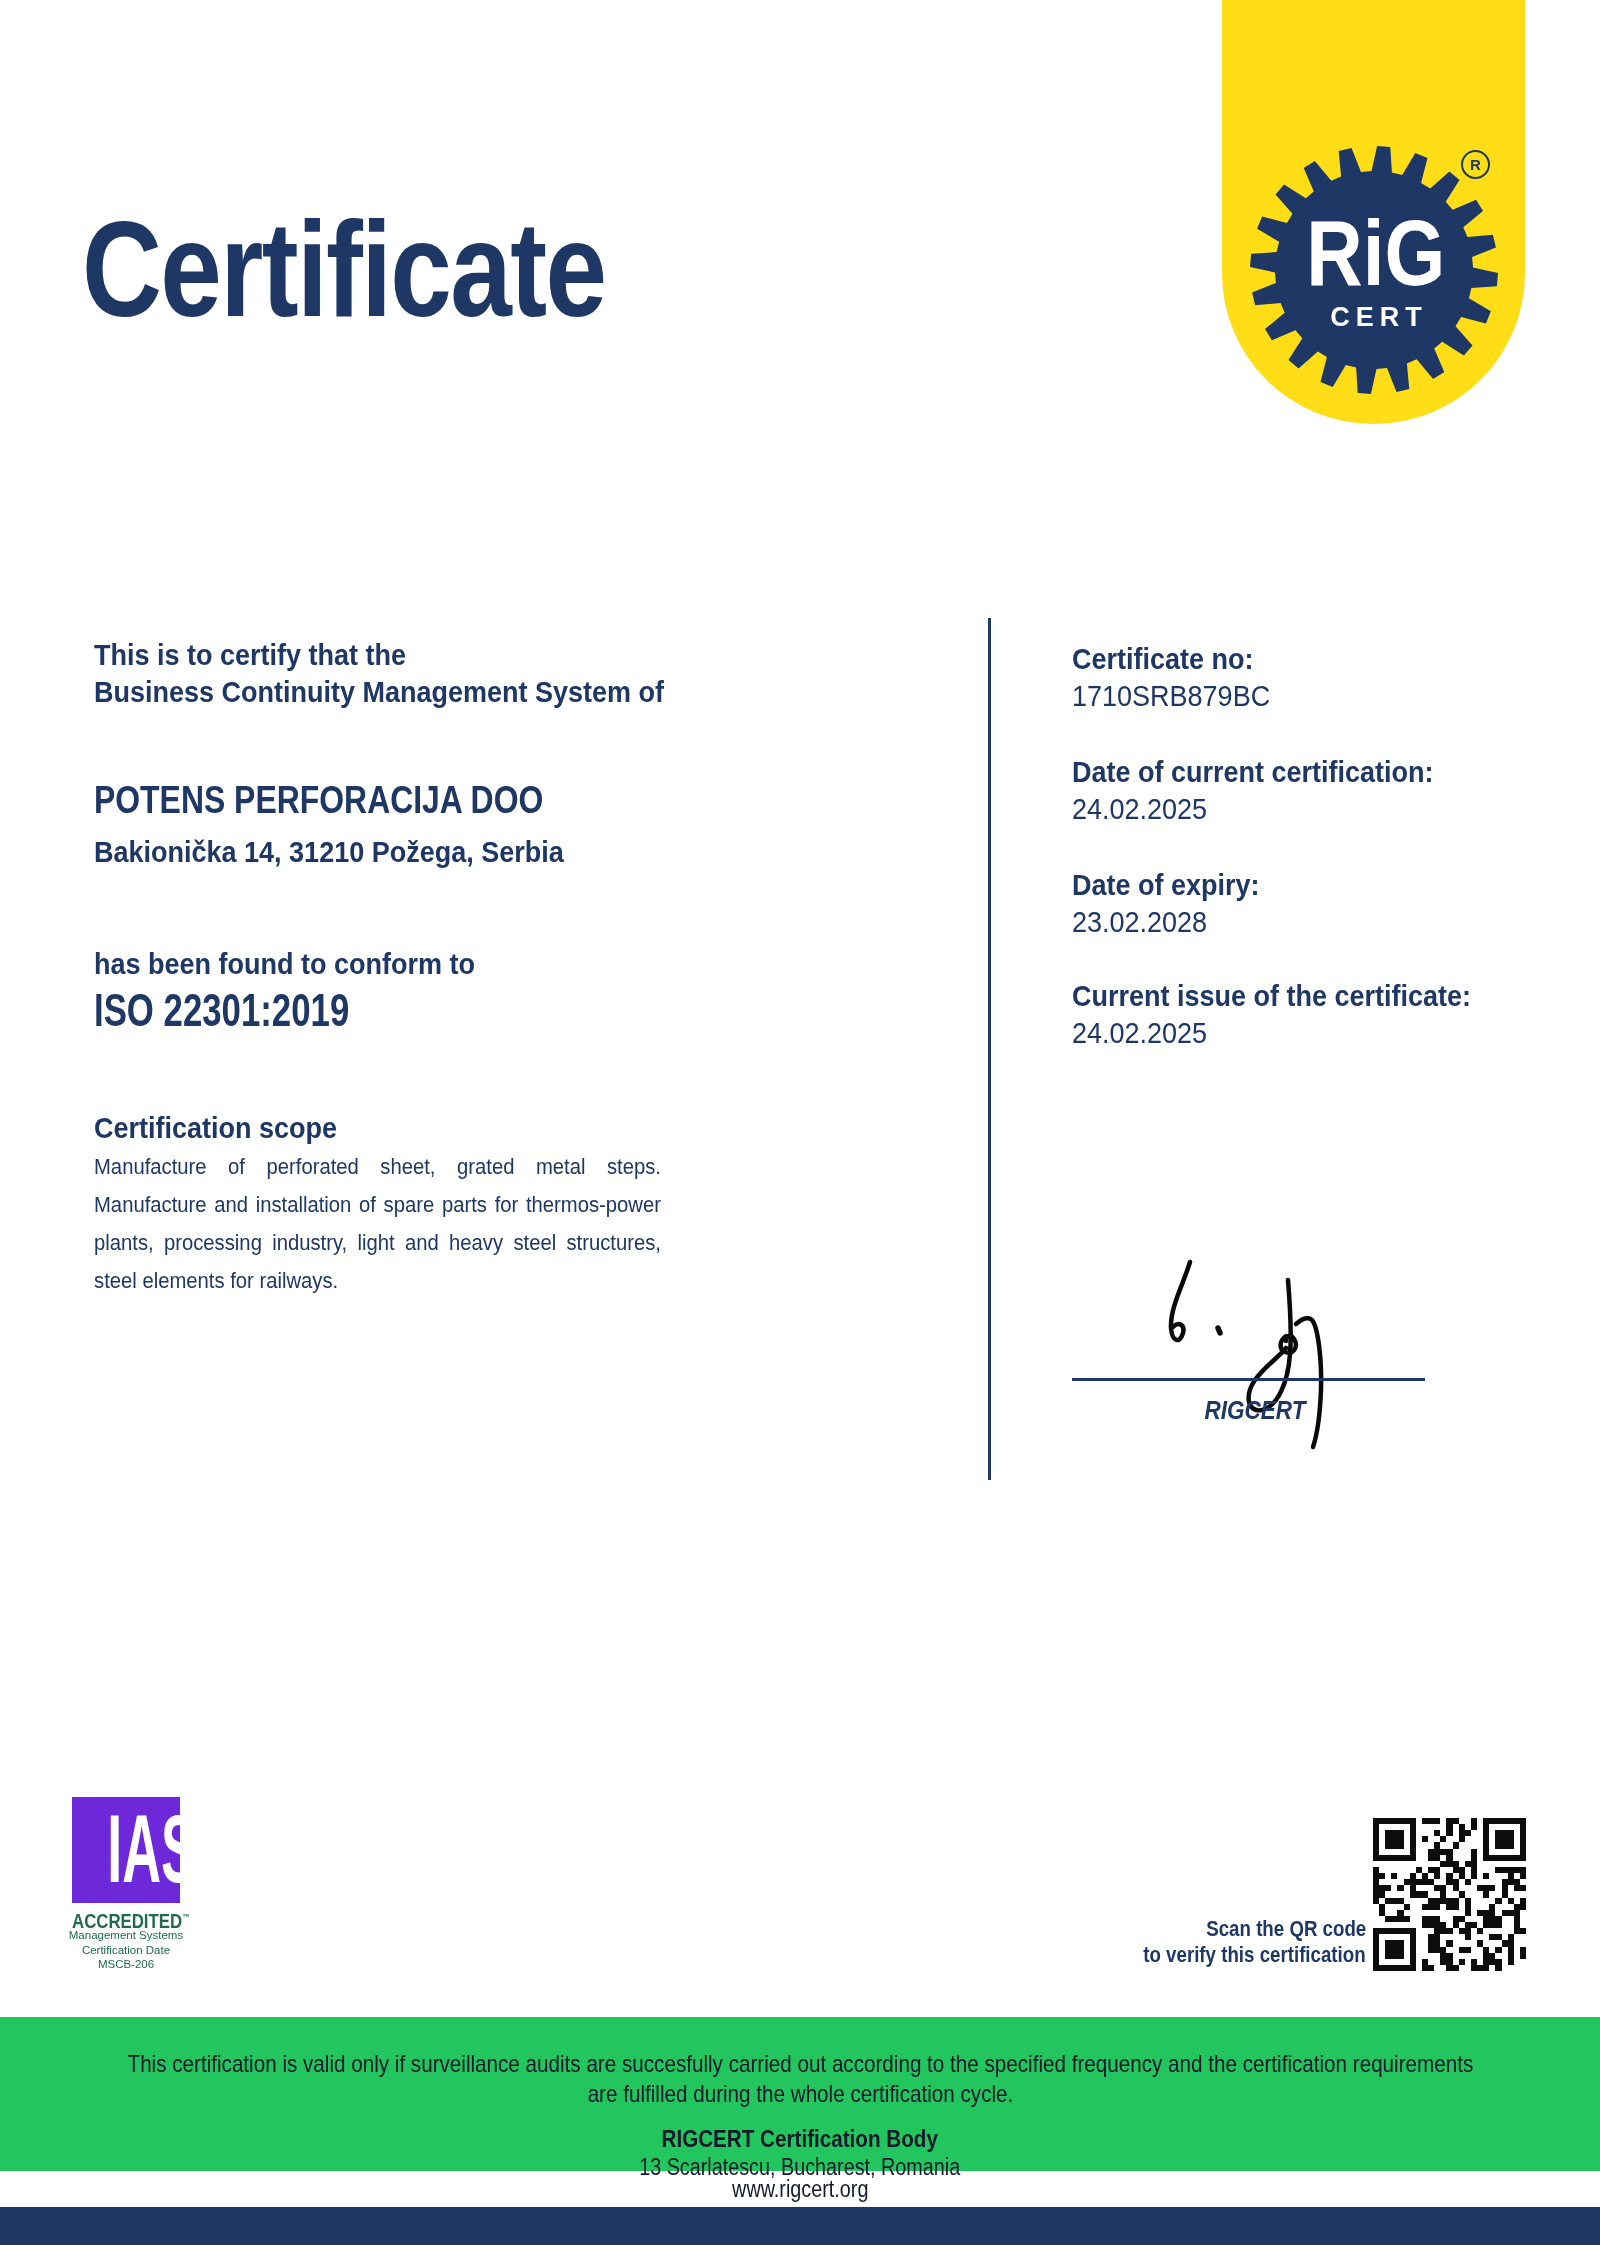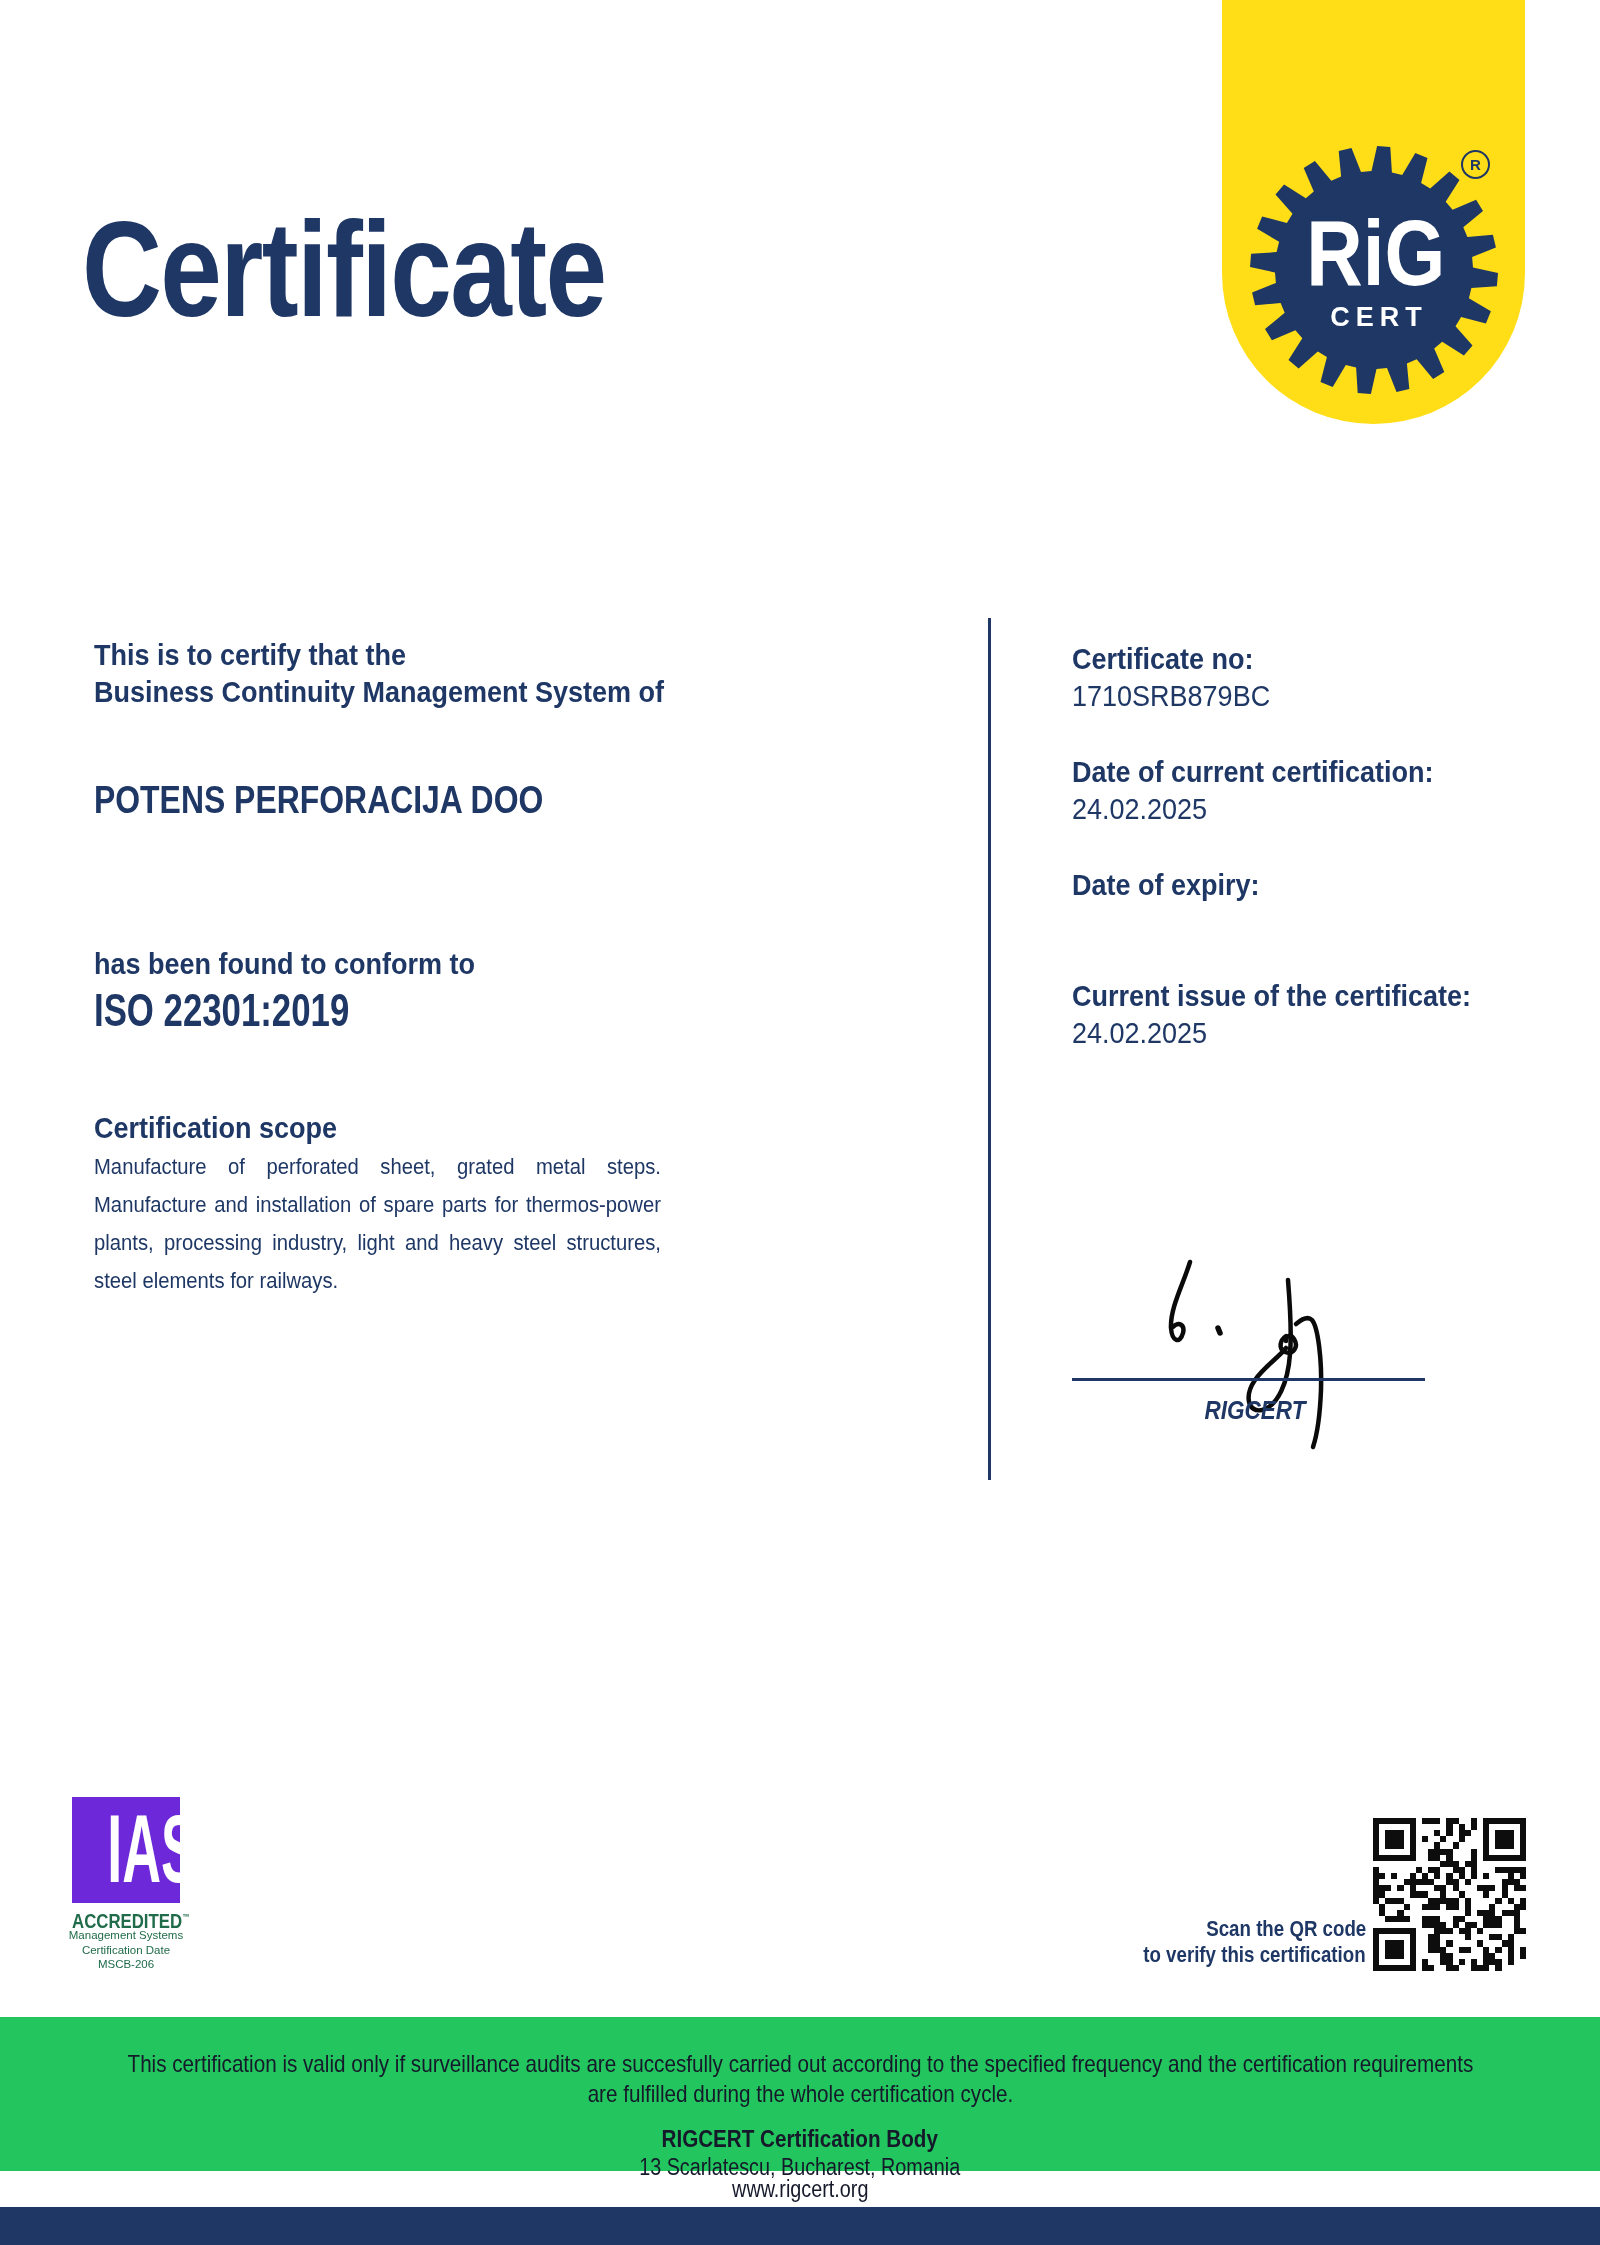--- a/index.html
+++ b/index.html
@@ -102,20 +102,23 @@
   </div>
 
   <div class="abs intro b">
     <div><span class="cx c90">This is to certify that the</span></div>
     <div><span class="cx c90">Business Continuity Management System of</span></div>
   </div>
 
   <div class="abs company b">
     <span class="cx c84">POTENS PERFORACIJA DOO</span>
   </div>
+  <div class="abs address sb">
+    <span class="cx c90">Bakionička 14, 31210 Požega, Serbia</span>
+  </div>
 
   <div class="abs conform b">
     <span class="cx c90">has been found to conform to</span>
   </div>
   <div class="abs standard b">
     <span class="cx c74">ISO 22301:2019</span>
   </div>
 
   <div class="abs scope-title b">
     <span class="cx c90">Certification scope</span>
@@ -132,20 +135,21 @@
   <div class="abs field" style="top:640px">
     <div class="lab"><span class="cx c90">Certificate no:</span></div>
     <div class="val"><span class="cx c90">1710SRB879BC</span></div>
   </div>
   <div class="abs field" style="top:753px">
     <div class="lab"><span class="cx c90">Date of current certification:</span></div>
     <div class="val"><span class="cx c90">24.02.2025</span></div>
   </div>
   <div class="abs field" style="top:866px">
     <div class="lab"><span class="cx c90">Date of expiry:</span></div>
+    <div class="val"><span class="cx c90">23.02.2028</span></div>
   </div>
   <div class="abs field" style="top:977px">
     <div class="lab"><span class="cx c90">Current issue of the certificate:</span></div>
     <div class="val"><span class="cx c90">24.02.2025</span></div>
   </div>
 
   <svg class="abs" style="left:1150px;top:1240px" width="250" height="220" viewBox="0 0 250 220">
     <g fill="none" stroke="#0a0a0a" stroke-width="4.5" stroke-linecap="round" stroke-linejoin="round">
       <path d="M40,22 C33,45 20,68 21,88 C22,102 30,104 33,93 C35,85 29,81 23,87"></path>
       <path d="M68,88 l2,5" stroke-width="5.5"></path>

